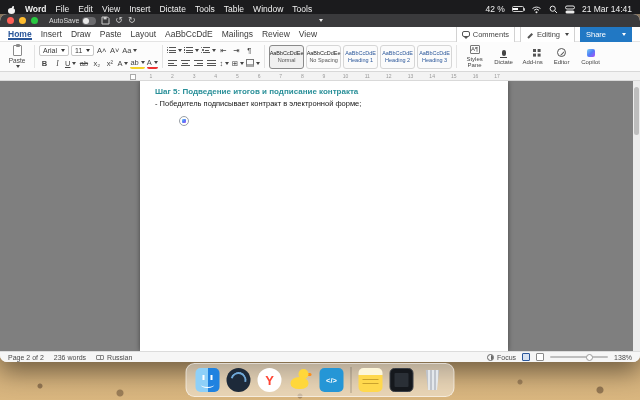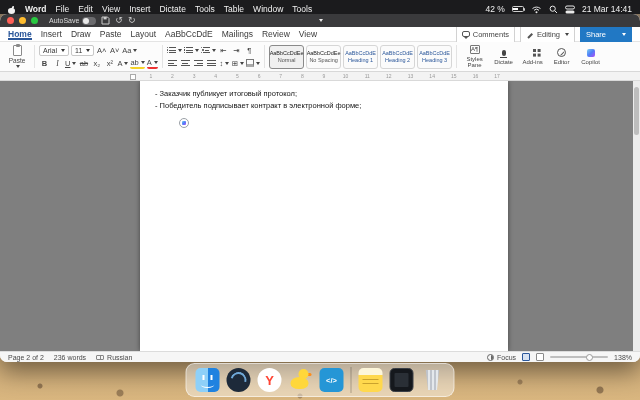--- a/index.html
+++ b/index.html
@@ -407,21 +407,21 @@
           <span>13</span>
           <span>14</span>
           <span>15</span>
           <span>16</span>
           <span>17</span>
       </div>
     </div>
 
     <div class="docarea">
       <div class="page">
-        <div class="dline">- Заказчик публикует итоговый протокол;</div>
+        <div class="dheading">Шаг 5: Подведение итогов и подписание контракта</div>
         <div class="dline">- Победитель подписывает контракт в электронной форме;</div>
         <div class="copmark"></div>
       </div>
       <div class="vscroll">
           <span class="vthumb"></span>
         </div>
     </div>
 
     <div class="statusbar">
       <span>Page 2 of 2</span>

